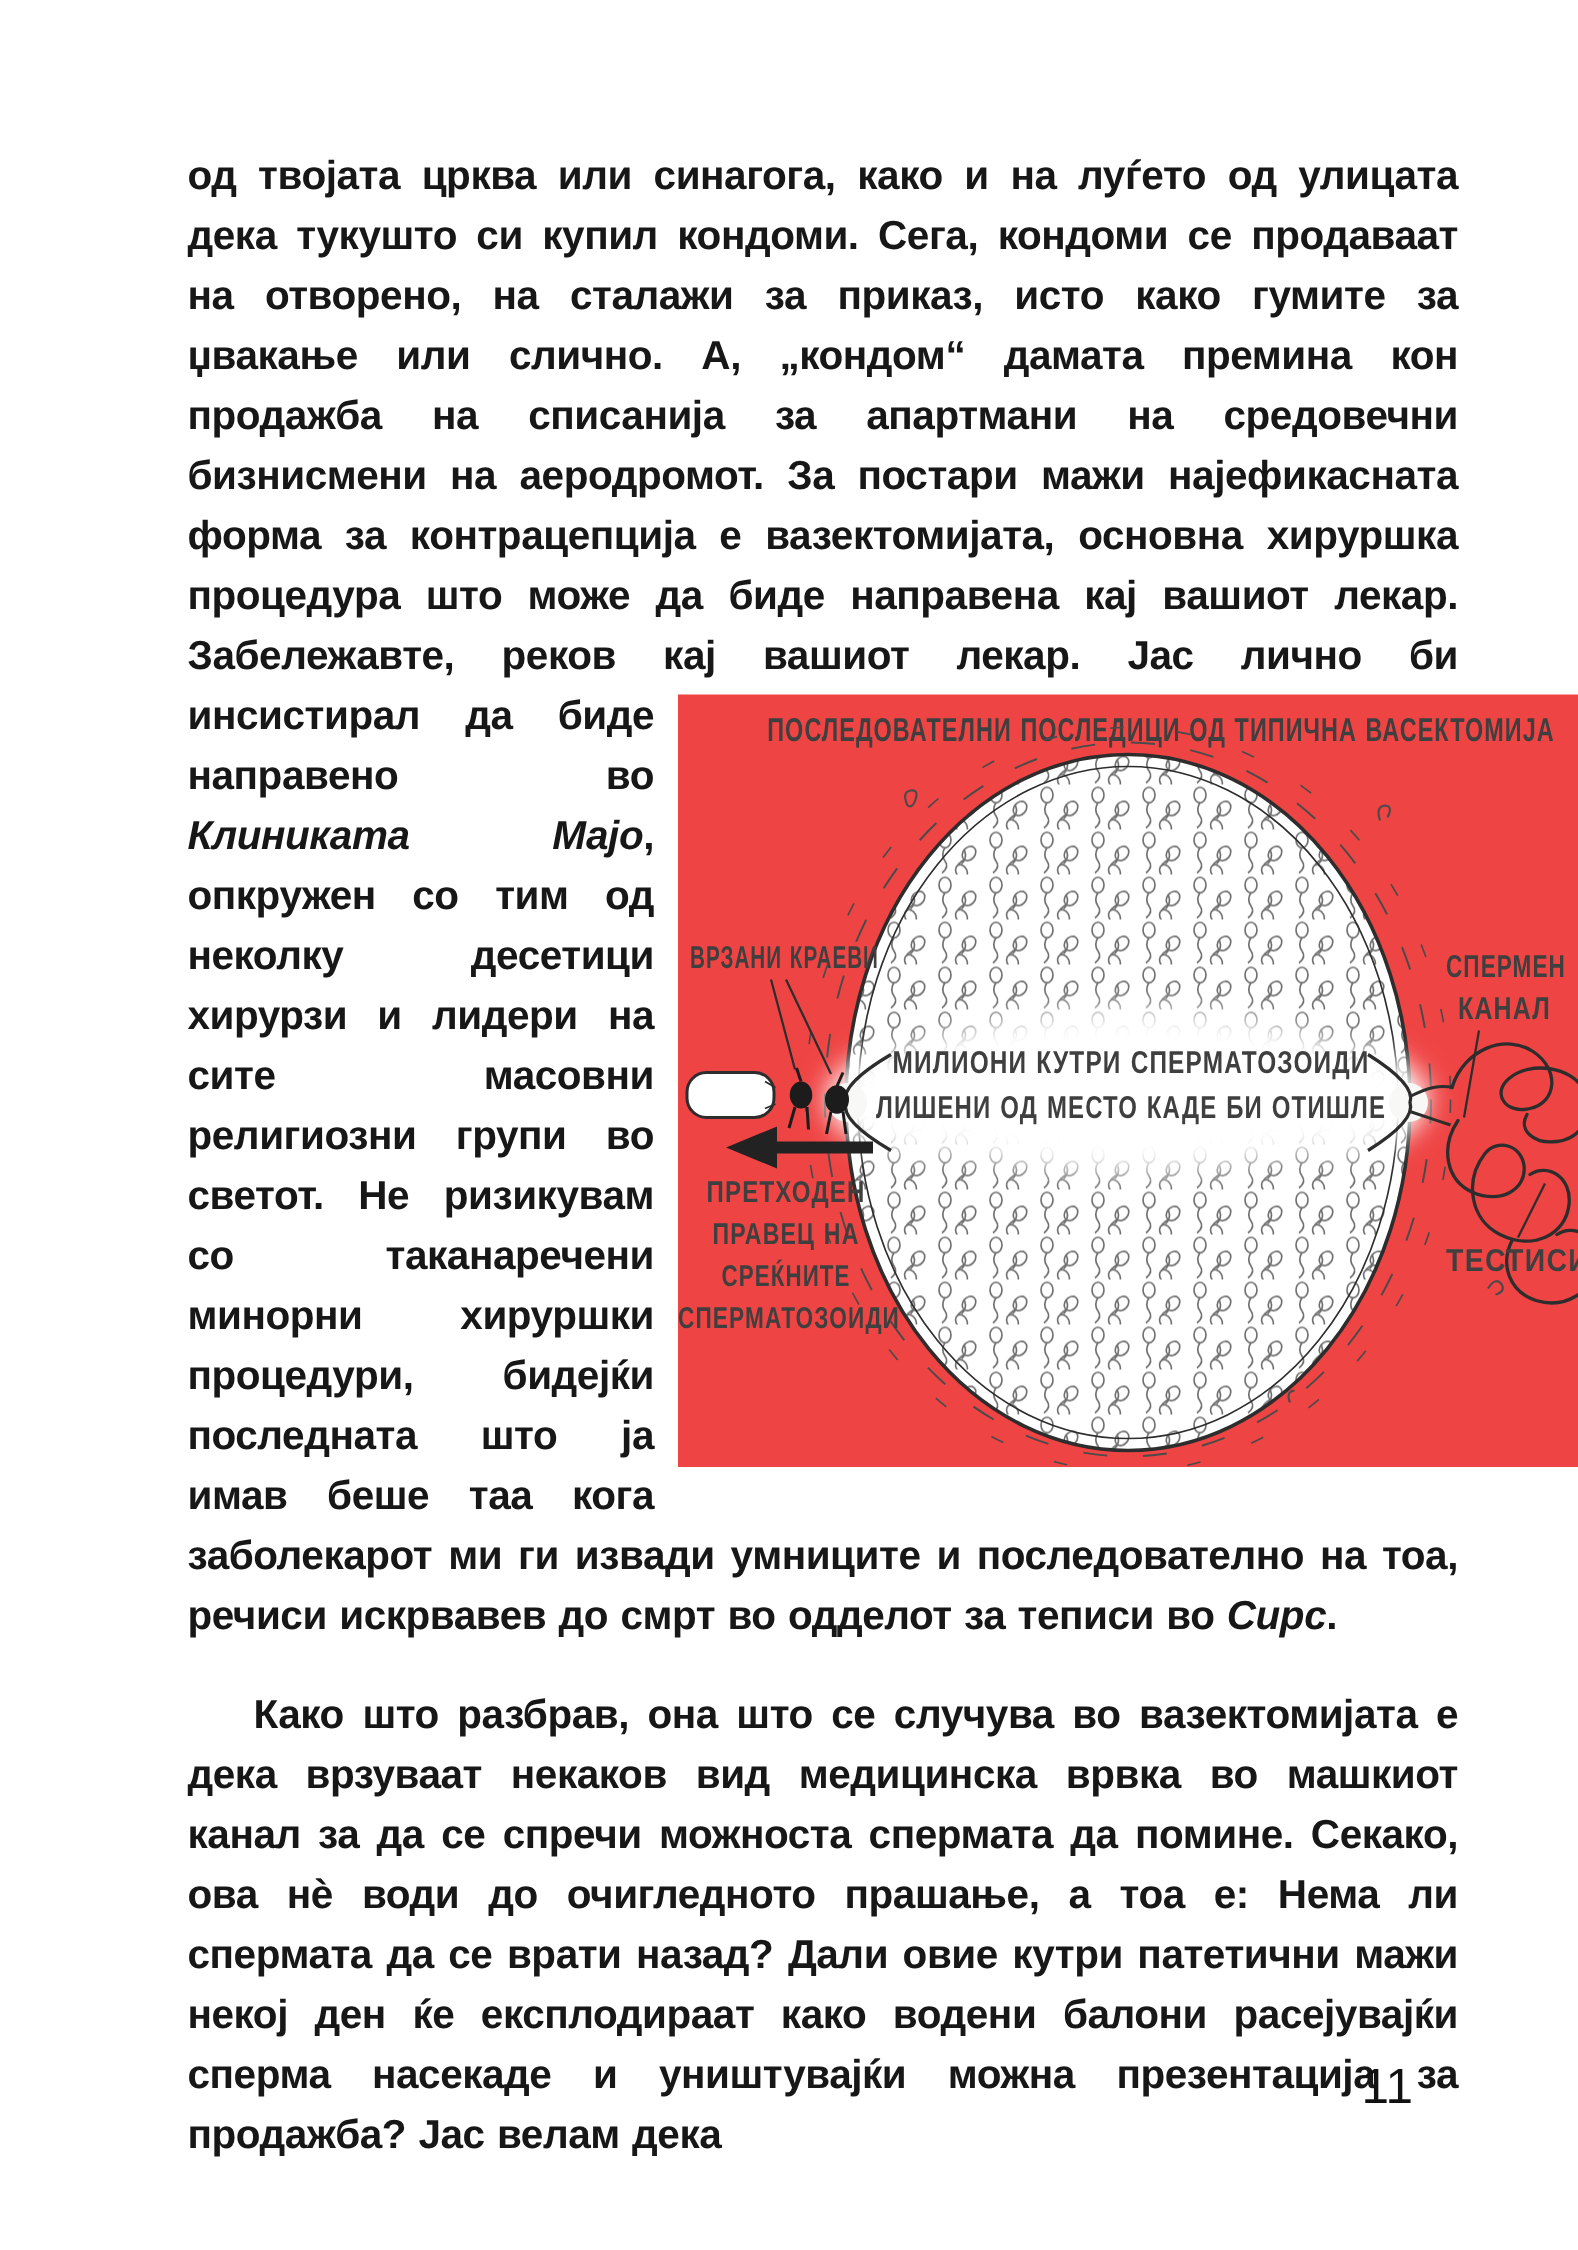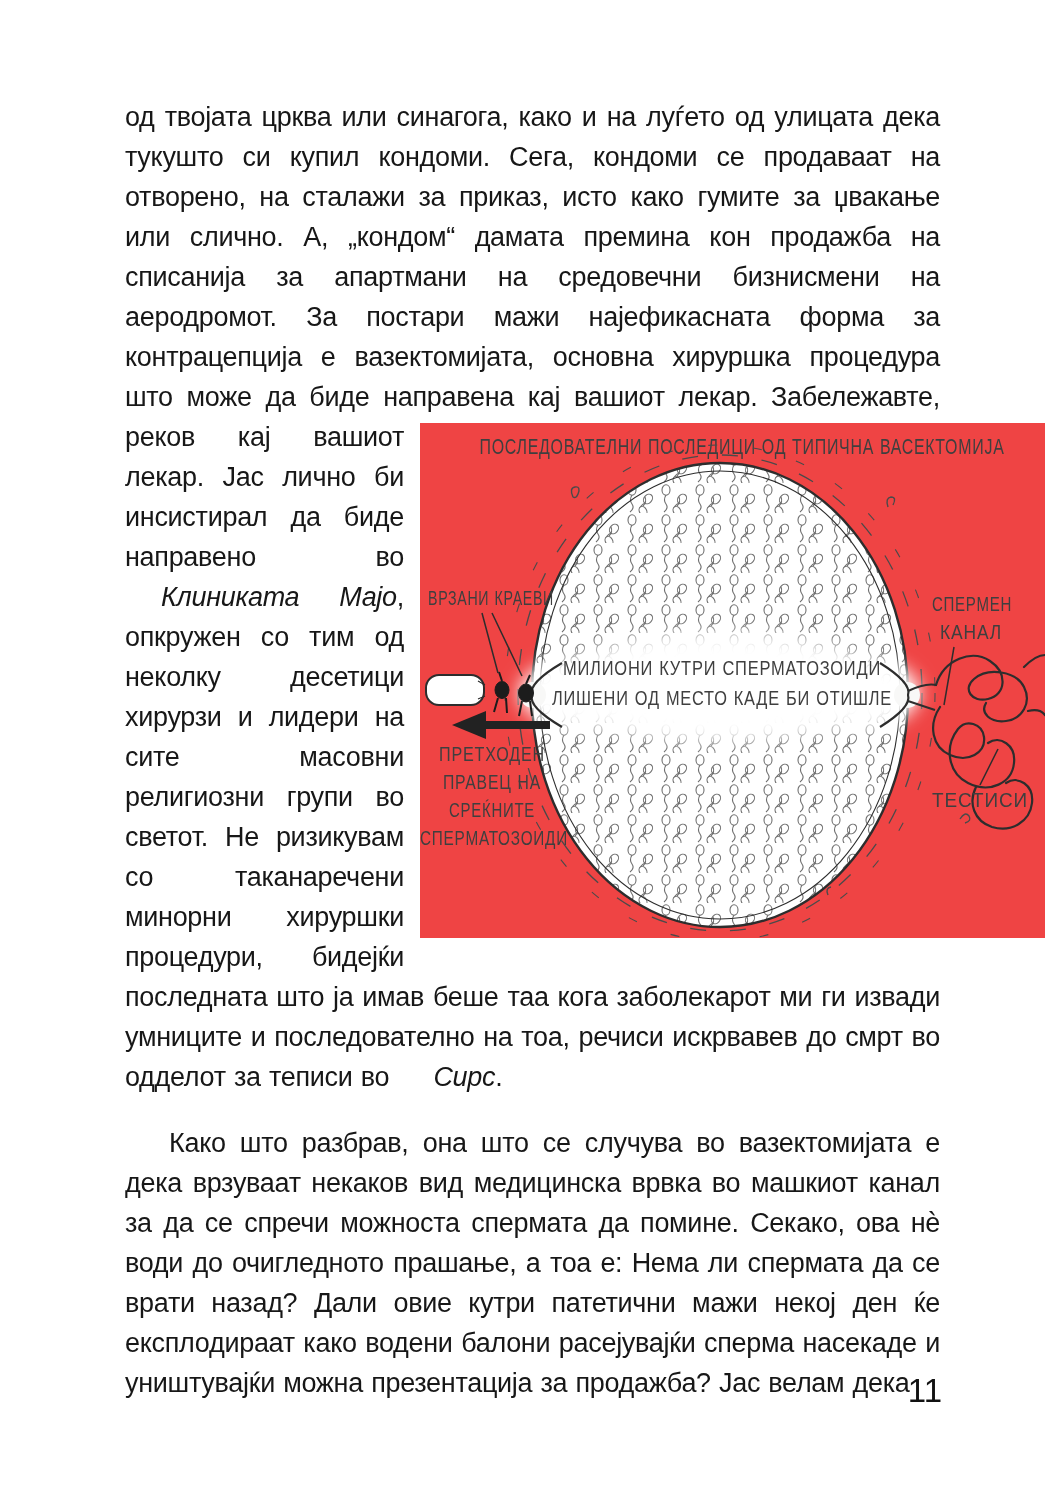--- a/index.html
+++ b/index.html
@@ -1,26 +1,26 @@
 <!DOCTYPE html>
 <html><head>
 <meta charset="utf-8">
 <style>
   html,body { margin:0; padding:0; background:#e9e9e9; }
   .page {
     position:relative; width:1052px; height:1500px; margin:0 auto;
     background:#ffffff; overflow:hidden;
     font-family:"Liberation Sans", sans-serif; color:#171717;
   }
-  .content { padding:97px 112px 0 125px; }
+  .content { padding:97px 80px 0 125px;font-weight:bold; }
   p.body-text {
     margin:0; font-size:27px; line-height:40px;
     text-align:justify; letter-spacing:-0.3px; word-spacing:1px;
   }
-  p.body-text .it { font-style:italic;margin-left:36px; }
+  p.body-text .it { font-style:italic; }
   p.p2 { margin-top:26px; text-indent:44px; }
   .figwrap {
     float:right; width:625px; height:515px;
     margin:6px -105px 14px 16px;
     background:#ef4444;
   }
   .figwrap svg { display:block; }
   .figtext { fill:#3f3f3f; letter-spacing:1px; }
   .pagenum {
     position:absolute; top:1372px; right:110px;

